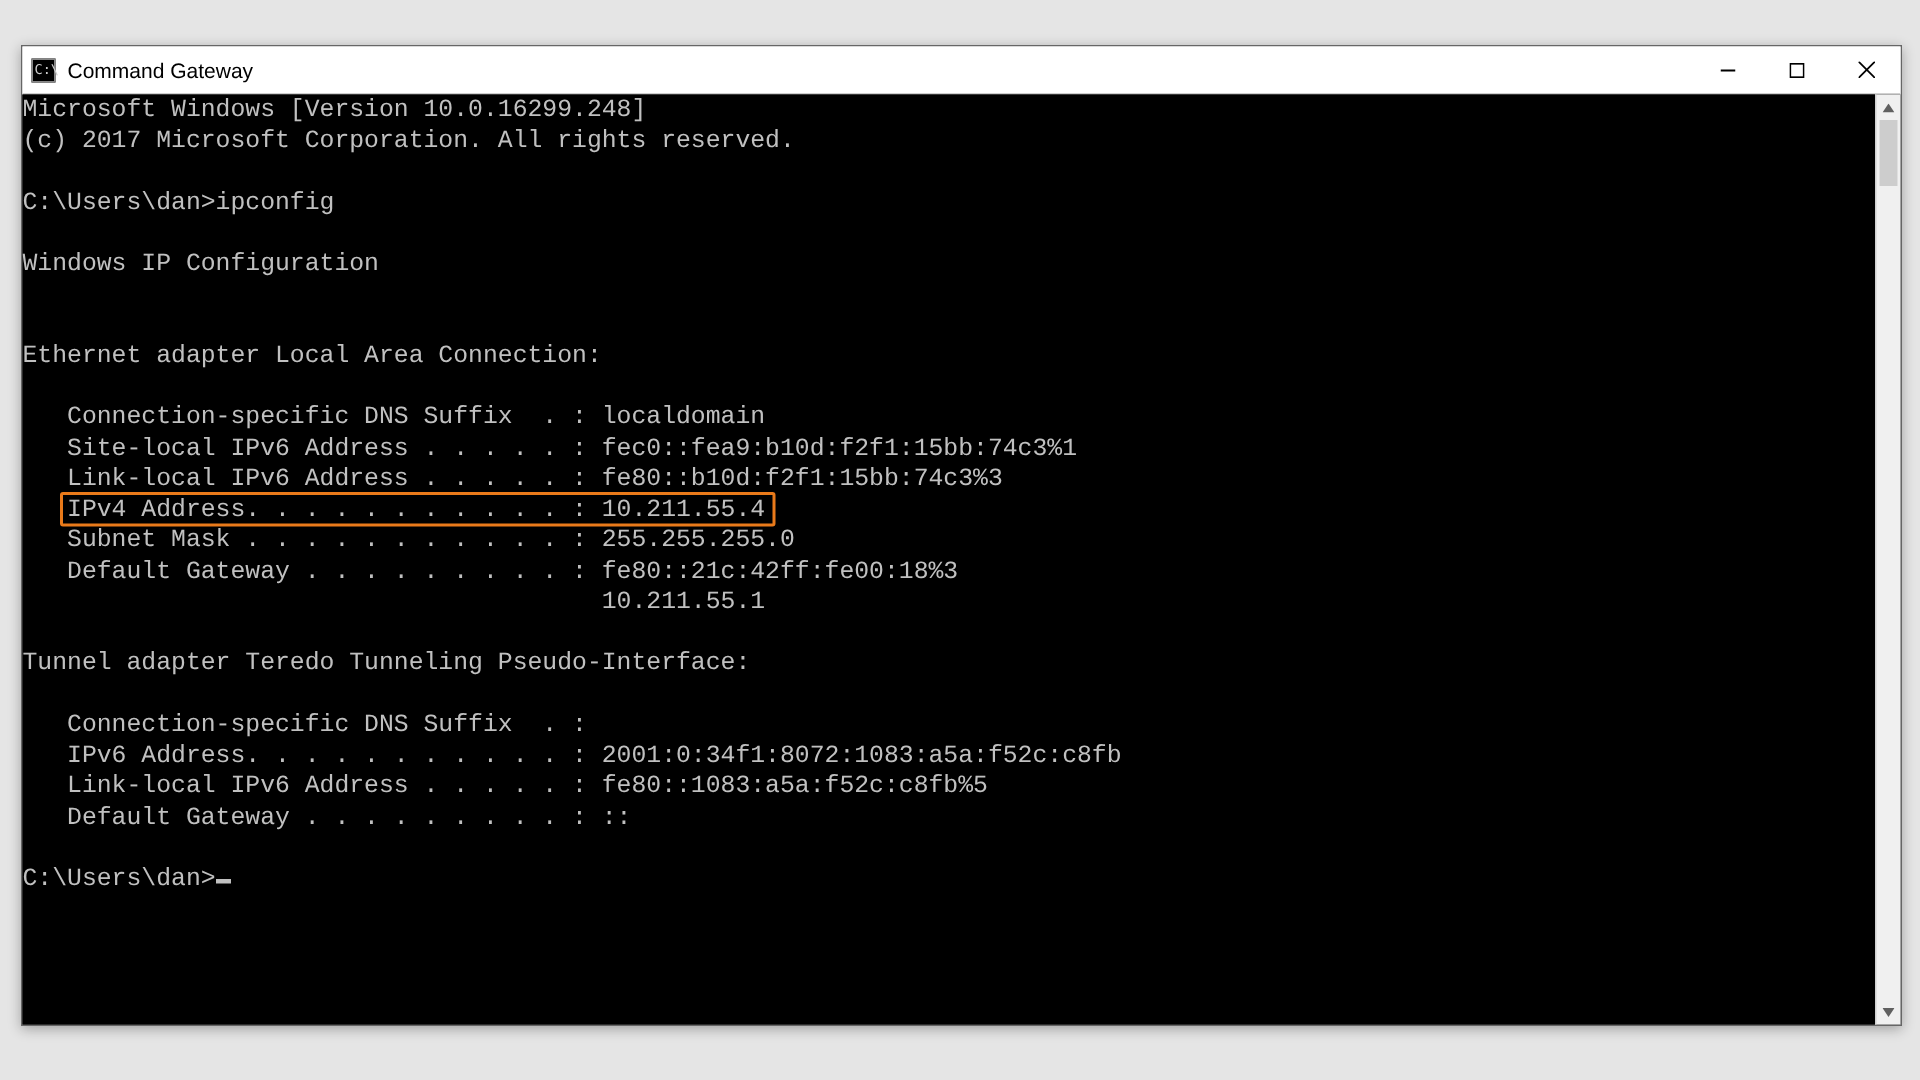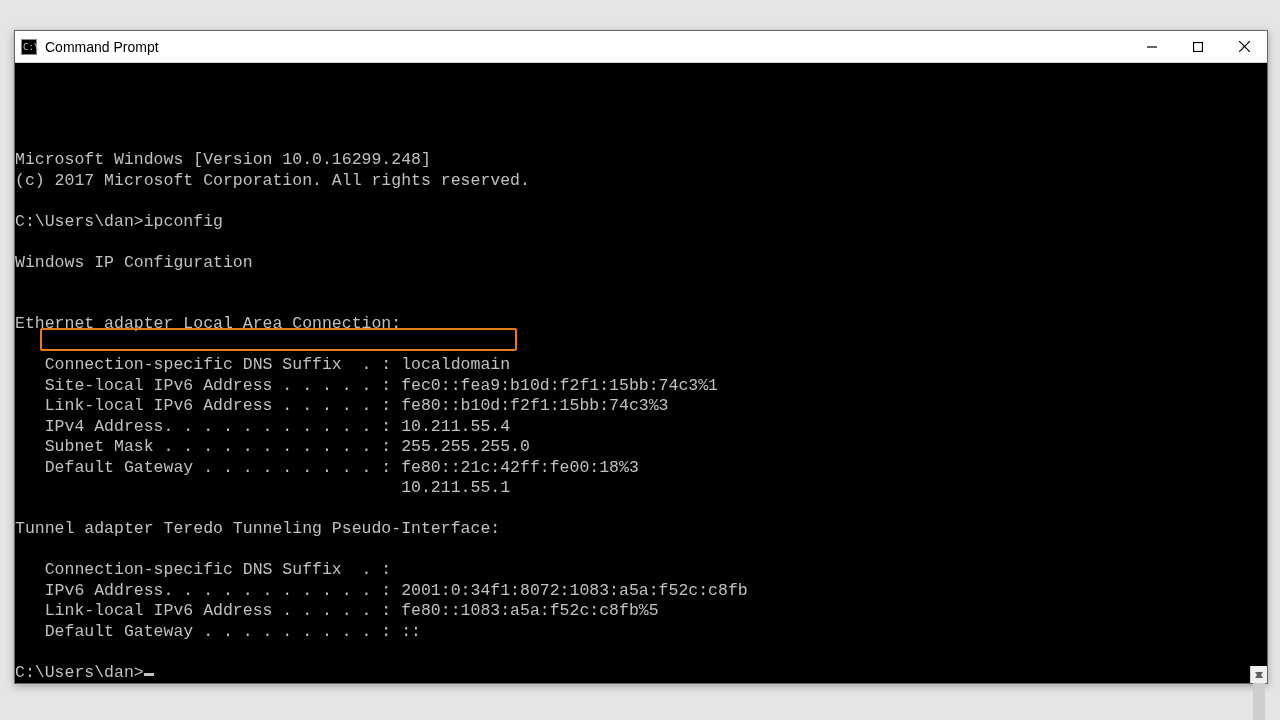--- a/index.html
+++ b/index.html
@@ -45,21 +45,20 @@
     display: flex; align-items: center; justify-content: center;
     font-family: Arial, sans-serif;
     font-size: 14px; color: #000;
   }
   .win-btn svg { display:block; }
   .terminal-wrap {
     flex: 1;
     display: flex;
     background: #000;
     position: relative;
-    align-items: flex-end;
   }
   .terminal {
     flex: 1;
     background: #000;
     color: #c0c0c0;
     font-family: Consolas, "Courier New", monospace;
     font-size: 16.5px;
     line-height: 20.5px;
     white-space: pre;
     padding: 0px 0 0 0;
@@ -95,21 +94,21 @@
   }
 </style>
 </head>
 <body>
 
 <div class="window">
 
   <div class="titlebar">
     <div class="titlebar-left">
       <div class="app-icon">C:\</div>
-      <div class="titlebar-title">Command Prompt</div>
+      <div class="titlebar-title">Command Gateway</div>
     </div>
     <div class="win-controls">
       <div class="win-btn">
         <svg width="10" height="10">
             <line x1="0" y1="5" x2="10" y2="5" stroke="#000" stroke-width="1.2"></line>
           </svg>
       </div>
       <div class="win-btn">
         <svg width="10" height="10">
             <rect x="0.5" y="0.5" width="9" height="9" fill="none" stroke="#000" stroke-width="1.2"></rect>

